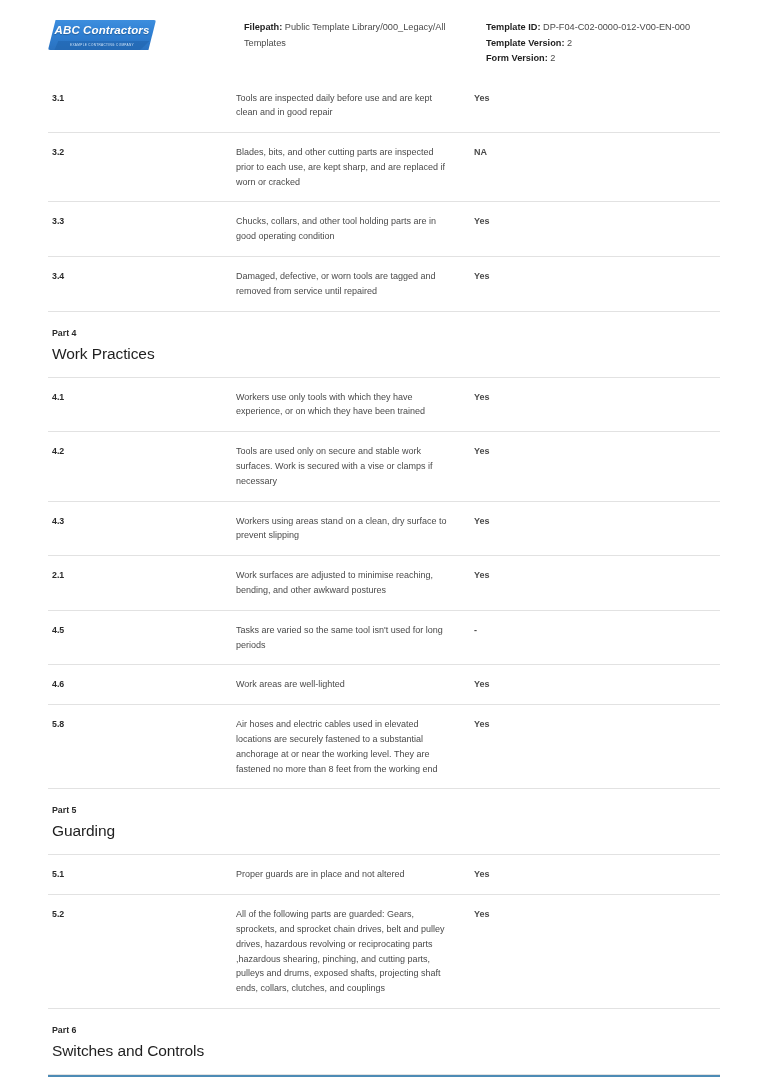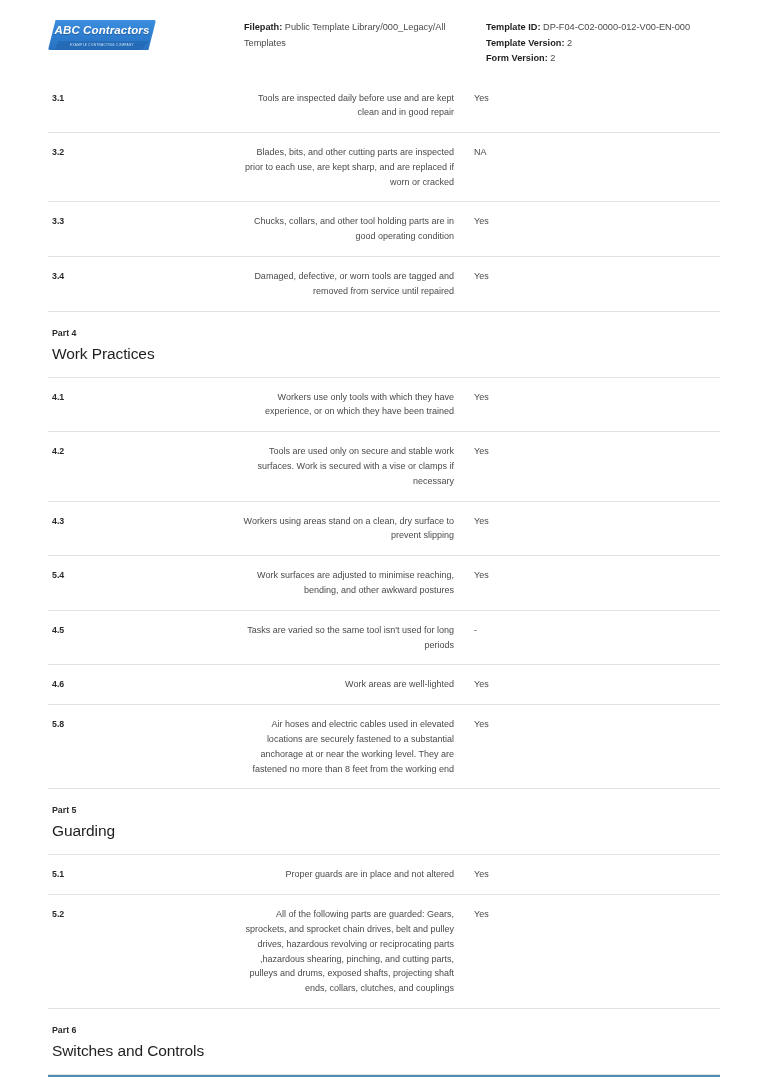--- a/index.html
+++ b/index.html
@@ -137,28 +137,28 @@
     font-weight: bold;
     color: #2a2a2a;
     line-height: 14.6px;
     padding-top: 0px;
   }
   .cell-text {
     flex: 0 0 218px;
     font-size: 9px;
     line-height: 14.8px;
     color: #4a4a4a;
-    text-align: right;
   }
   .cell-ans {
     flex: 1 1 auto;
     font-size: 9px;
     line-height: 14.8px;
     color: #4a4a4a;
     padding-left: 20px;
+    font-weight: bold;
   }
 
   .part {
     padding: 14px 0 12px 4px;
   }
   .part-kicker {
     font-size: 8.8px;
     font-weight: bold;
     color: #2a2a2a;
     line-height: 14px;
@@ -275,21 +275,21 @@
         <div class="cell-ans">Yes</div>
       </div>
       <div class="rule-grey"></div>
       <div class="row">
         <div class="cell-num">4.3</div>
         <div class="cell-text">Workers using areas stand on a clean, dry surface to prevent slipping</div>
         <div class="cell-ans">Yes</div>
       </div>
       <div class="rule-grey"></div>
       <div class="row">
-        <div class="cell-num">5.4</div>
+        <div class="cell-num">2.1</div>
         <div class="cell-text">Work surfaces are adjusted to minimise reaching, bending, and other awkward postures</div>
         <div class="cell-ans">Yes</div>
       </div>
       <div class="rule-grey"></div>
       <div class="row">
         <div class="cell-num">4.5</div>
         <div class="cell-text">Tasks are varied so the same tool isn't used for long periods</div>
         <div class="cell-ans">-</div>
       </div>
       <div class="rule-grey"></div>

